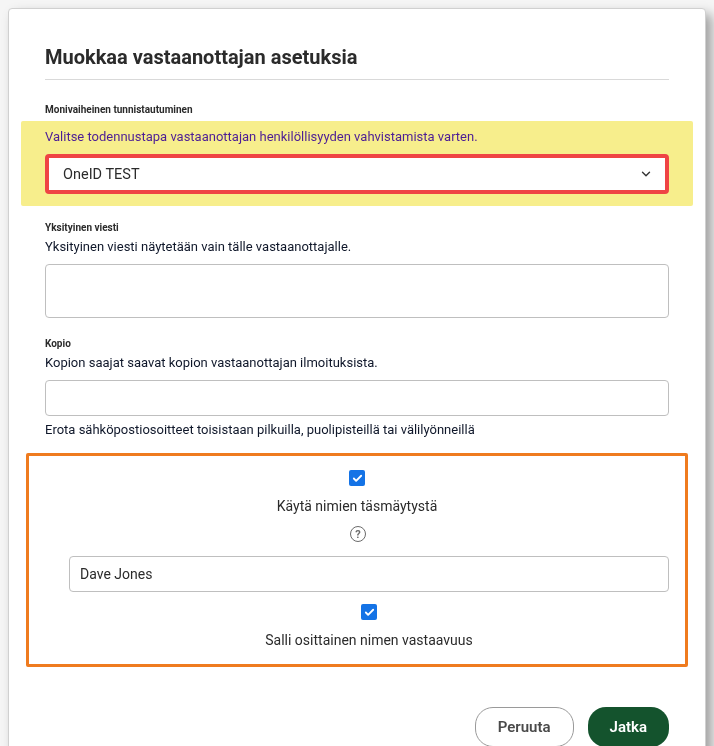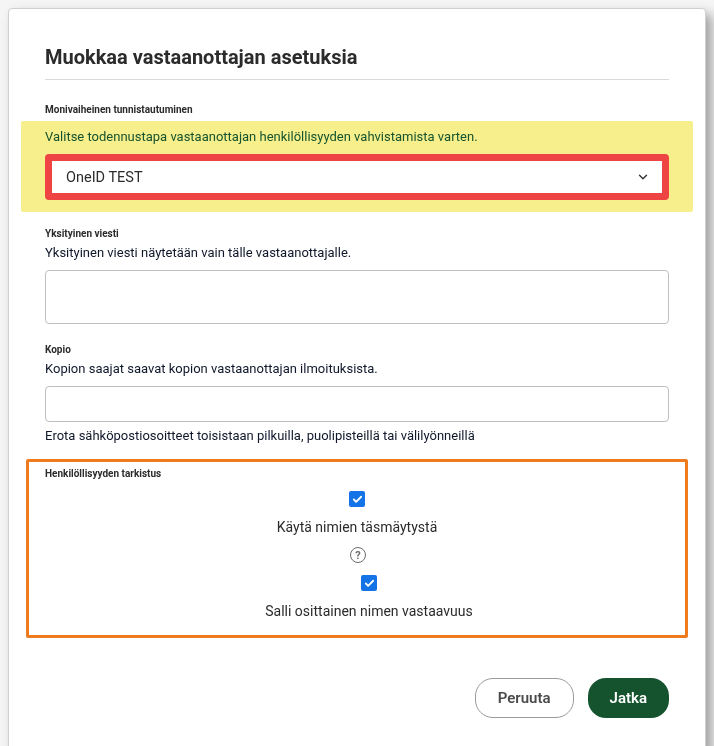--- a/index.html
+++ b/index.html
@@ -39,25 +39,25 @@
     font-size: 13px;
     color: #0f172a;
     margin: 0 0 10px 0;
   }
   .highlight-band {
     background: #f7ee8c;
     margin: 0 -24px 16px -24px;
     padding: 8px 24px 12px 24px;
     border-radius: 2px;
   }
-  .highlight-band .help-text { color: #14532d; }
+  .highlight-band .help-text { color: #4c1d95; }
   .select-wrap {
     position: relative;
     background: #ffffff;
-    border: 7px solid #ef4444;
+    border: 4px solid #ef4444;
     border-radius: 4px;
     height: 32px;
     display: flex;
     align-items: center;
     padding: 16px 14px;
     cursor: pointer;
   }
   .select-wrap .sel-text {
     font-size: 14.5px;
     color: #2b2b2b;
@@ -182,32 +182,34 @@
   </div>
 
   <div class="block">
     <div class="section-label">Kopio</div>
     <div class="help-text">Kopion saajat saavat kopion vastaanottajan ilmoituksista.</div>
     <input type="text" class="text-input" style="height: 36px; margin-bottom: 6px;" value="">
     <div class="help-text" style="margin:0;">Erota sähköpostiosoitteet toisistaan pilkuilla, puolipisteillä tai välilyönneillä</div>
   </div>
 
   <div class="orange-box">
-    <div class="section-label">Henkilöllisyyden tarkistus</div>
 
     <div class="check-row">
       <span class="chk">
         <svg width="11" height="11" viewBox="0 0 24 24" fill="none" stroke="#fff" stroke-width="4" stroke-linecap="round" stroke-linejoin="round">
             <polyline points="20 6 9 17 4 12"></polyline>
           </svg>
       </span>
       <span class="chk-label">Käytä nimien täsmäytystä</span>
       <span class="info-icon">?</span>
     </div>
 
+    <div class="name-input-wrap">
+      <input type="text" class="text-input" value="Dave Jones" style="">
+    </div>
 
     <div class="check-row indented">
       <span class="chk">
         <svg width="11" height="11" viewBox="0 0 24 24" fill="none" stroke="#fff" stroke-width="4" stroke-linecap="round" stroke-linejoin="round">
             <polyline points="20 6 9 17 4 12"></polyline>
           </svg>
       </span>
       <span class="chk-label">Salli osittainen nimen vastaavuus</span>
     </div>
   </div>

